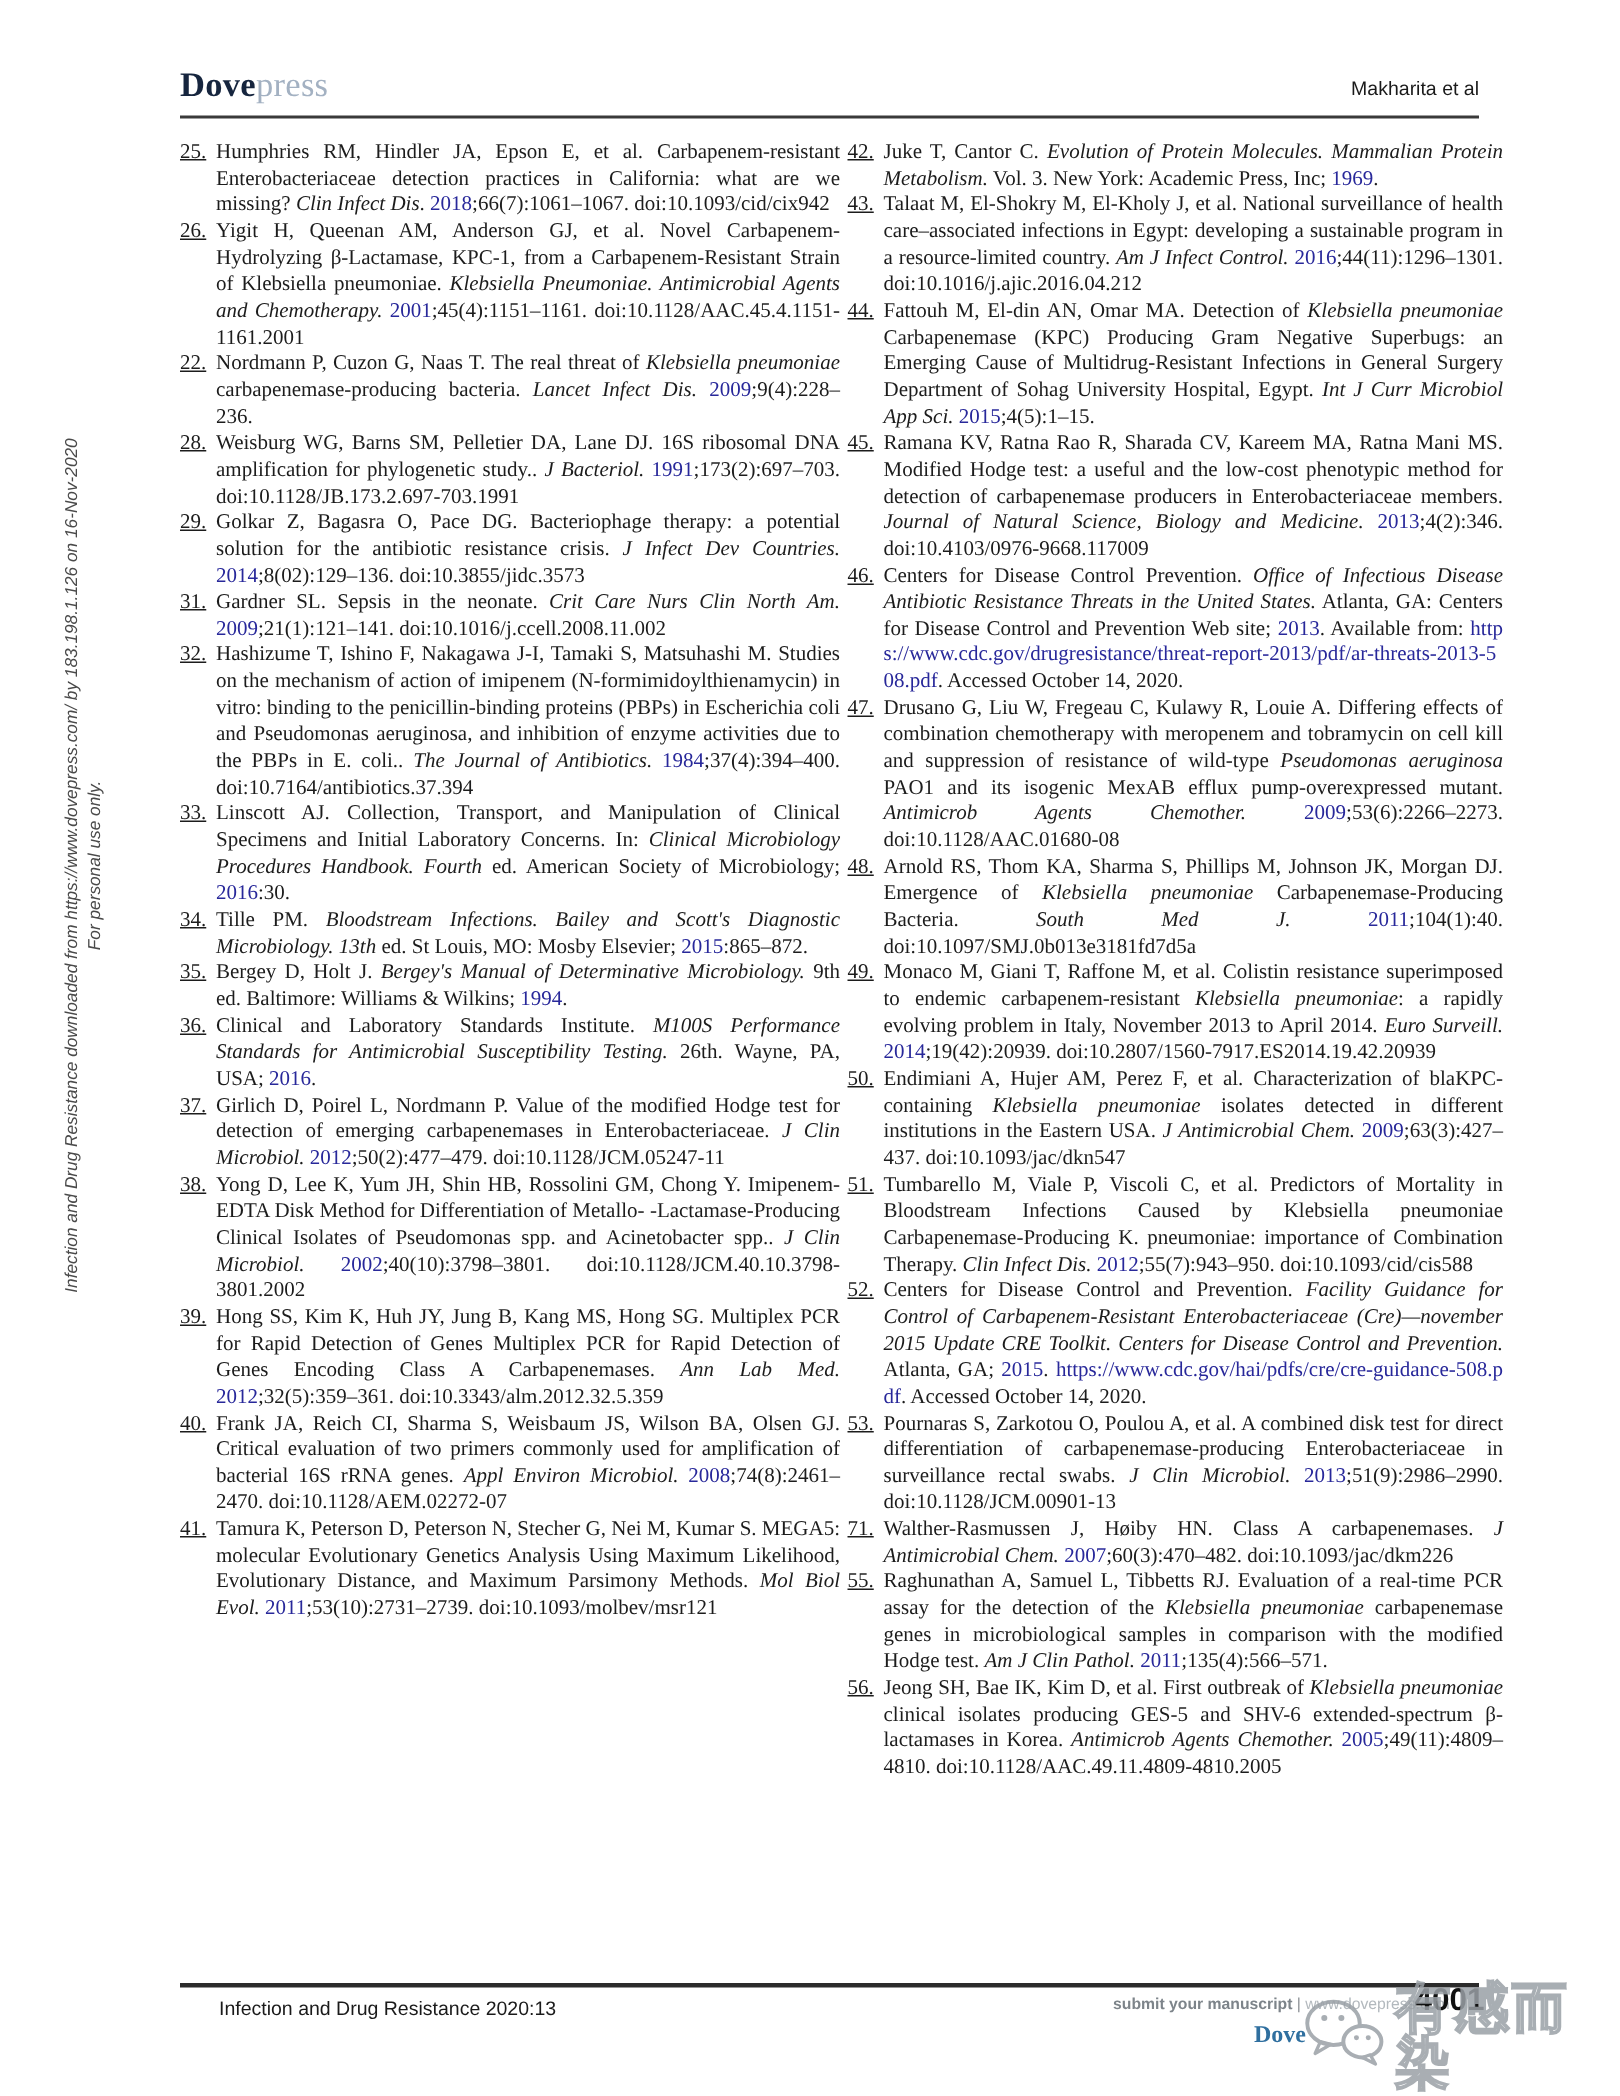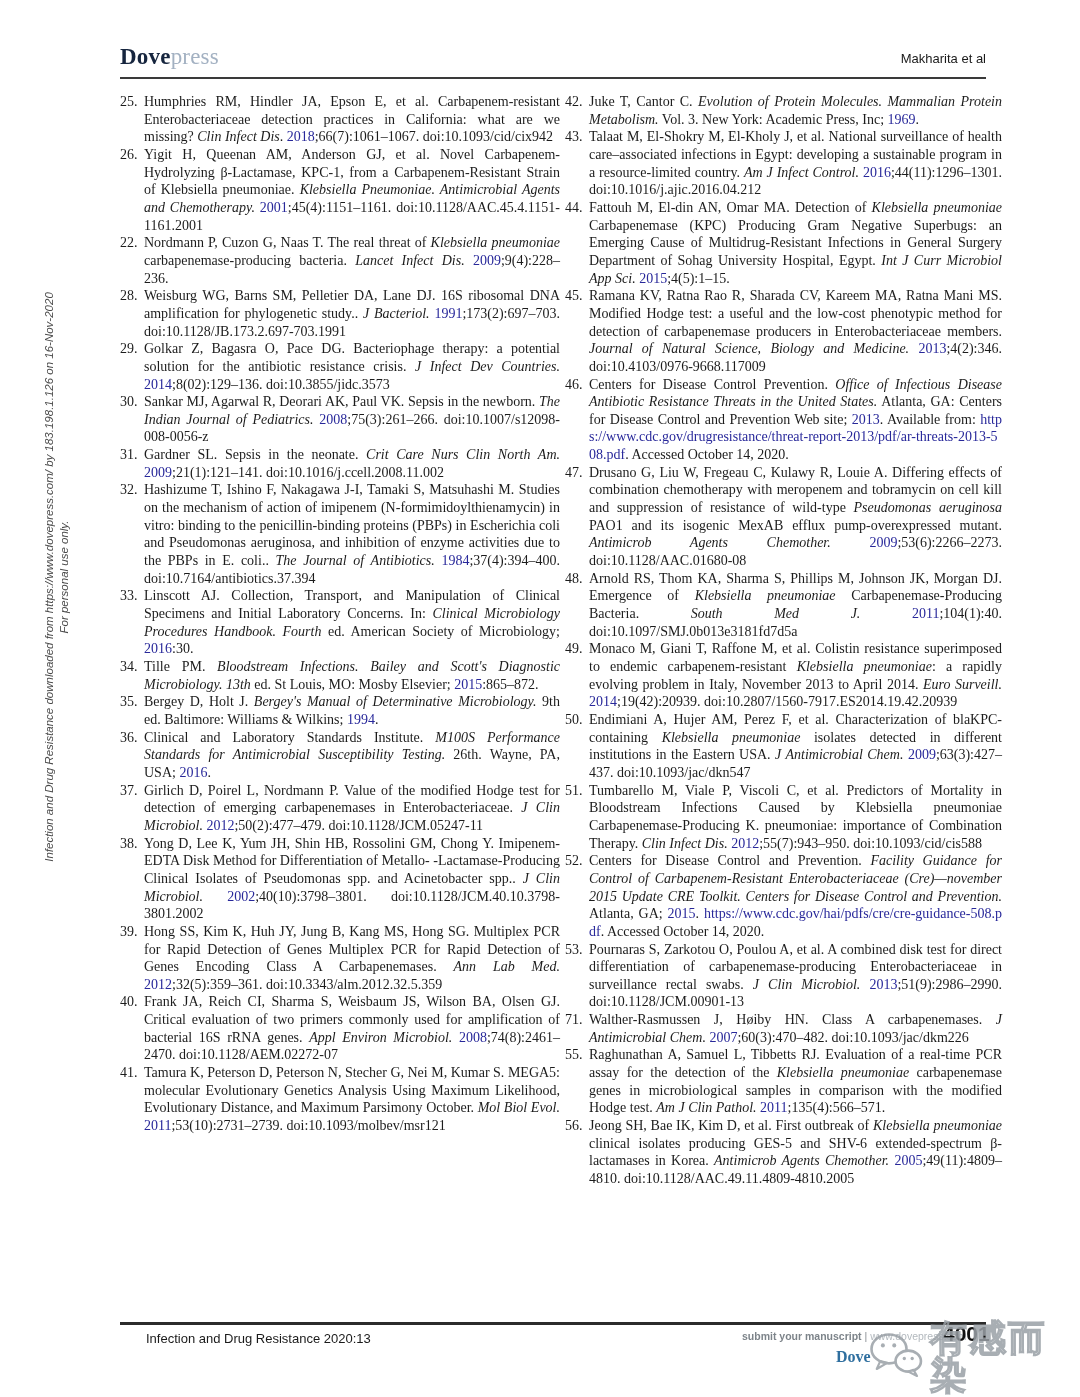--- a/index.html
+++ b/index.html
@@ -19,21 +19,21 @@
   .sidebar-note{position:absolute;left:-404px;top:560px;width:925px;height:34px;
                 transform:rotate(-90deg);transform-origin:center;
                 font-family:"Liberation Sans",sans-serif;font-style:italic;
                 font-size:11.5px;color:#4a4a4a;text-align:center;line-height:15px;}
 
   
   .col{position:absolute;top:93px;font-size:14px;line-height:17.65px;text-align:justify;}
   .col-left{left:120px;width:440px;}
   .col-right{left:565px;width:437px;}
   .ref{padding-left:24px;text-indent:0;}
-  .ref-num{display:inline-block;width:24px;margin-left:-24px;}
+  .ref-num{display:inline-block;width:24px;margin-left:-24px;text-decoration:underline;}
   .link{color:#28289a;}
   .url{word-break:break-all;}
 
   
   .footer-rule{position:absolute;left:120px;top:1322px;width:866px;height:2.5px;background:#2b2b2b;}
   .footer-journal{position:absolute;left:120px;top:1331px;font-family:"Liberation Sans",sans-serif;
                   font-size:13px;color:#1a1a1a;margin-left:26px;}
   .footer-submit{position:absolute;left:742px;top:1330px;font-family:"Liberation Sans",sans-serif;
                  font-size:10.5px;color:#8a8f94;white-space:nowrap;}
   .footer-submit .submit-label{font-weight:bold;color:#7d848a;}
@@ -61,32 +61,31 @@
   <span class="running-head">Makharita et al</span>
 </div>
 <div class="header-rule"></div>
 
 <div class="col col-left" id="col-left">
     <div class="ref"><span class="ref-num">25.</span><span>Humphries RM, Hindler JA, Epson E, et al. Carbapenem-resistant Enterobacteriaceae detection practices in California: what are we missing? </span><i>Clin Infect Dis</i><span>. </span><span class="link">2018</span><span>;66(7):1061–1067. doi:10.1093/cid/cix942</span></div>
     <div class="ref"><span class="ref-num">26.</span><span>Yigit H, Queenan AM, Anderson GJ, et al. Novel Carbapenem-Hydrolyzing β-Lactamase, KPC-1, from a Carbapenem-Resistant Strain of Klebsiella pneumoniae. </span><i>Klebsiella Pneumoniae. Antimicrobial Agents and Chemotherapy.</i><span> </span><span class="link">2001</span><span>;45(4):1151–1161. doi:10.1128/AAC.45.4.1151-1161.2001</span></div>
     <div class="ref"><span class="ref-num">22.</span><span>Nordmann P, Cuzon G, Naas T. The real threat of </span><i>Klebsiella pneumoniae</i><span> carbapenemase-producing bacteria. </span><i>Lancet Infect Dis.</i><span> </span><span class="link">2009</span><span>;9(4):228–236.</span></div>
     <div class="ref"><span class="ref-num">28.</span><span>Weisburg WG, Barns SM, Pelletier DA, Lane DJ. 16S ribosomal DNA amplification for phylogenetic study.. </span><i>J Bacteriol.</i><span> </span><span class="link">1991</span><span>;173(2):697–703. doi:10.1128/JB.173.2.697-703.1991</span></div>
     <div class="ref"><span class="ref-num">29.</span><span>Golkar Z, Bagasra O, Pace DG. Bacteriophage therapy: a potential solution for the antibiotic resistance crisis. </span><i>J Infect Dev Countries.</i><span> </span><span class="link">2014</span><span>;8(02):129–136. doi:10.3855/jidc.3573</span></div>
-    <div class="ref"><span class="ref-num">30.</span><span>Sankar MJ, Agarwal R, Deorari AK, Paul VK. Sepsis in the newborn. </span><i>The Indian Journal of Pediatrics.</i><span> </span><span class="link">2008</span><span>;75(3):261–266. doi:10.1007/s12098-008-0056-z</span></div>
     <div class="ref"><span class="ref-num">31.</span><span>Gardner SL. Sepsis in the neonate. </span><i>Crit Care Nurs Clin North Am.</i><span> </span><span class="link">2009</span><span>;21(1):121–141. doi:10.1016/j.ccell.2008.11.002</span></div>
     <div class="ref"><span class="ref-num">32.</span><span>Hashizume T, Ishino F, Nakagawa J-I, Tamaki S, Matsuhashi M. Studies on the mechanism of action of imipenem (N-formimidoylthienamycin) in vitro: binding to the penicillin-binding proteins (PBPs) in Escherichia coli and Pseudomonas aeruginosa, and inhibition of enzyme activities due to the PBPs in E. coli.. </span><i>The Journal of Antibiotics.</i><span> </span><span class="link">1984</span><span>;37(4):394–400. doi:10.7164/antibiotics.37.394</span></div>
     <div class="ref"><span class="ref-num">33.</span><span>Linscott AJ. Collection, Transport, and Manipulation of Clinical Specimens and Initial Laboratory Concerns. In: </span><i>Clinical Microbiology Procedures Handbook. Fourth</i><span> ed. American Society of Microbiology; </span><span class="link">2016</span><span>:30.</span></div>
     <div class="ref"><span class="ref-num">34.</span><span>Tille PM. </span><i>Bloodstream Infections. Bailey and Scott's Diagnostic Microbiology. 13th</i><span> ed. St Louis, MO: Mosby Elsevier; </span><span class="link">2015</span><span>:865–872.</span></div>
     <div class="ref"><span class="ref-num">35.</span><span>Bergey D, Holt J. </span><i>Bergey's Manual of Determinative Microbiology.</i><span> 9th ed. Baltimore: Williams &amp; Wilkins; </span><span class="link">1994</span><span>.</span></div>
     <div class="ref"><span class="ref-num">36.</span><span>Clinical and Laboratory Standards Institute. </span><i>M100S Performance Standards for Antimicrobial Susceptibility Testing.</i><span> 26th. Wayne, PA, USA; </span><span class="link">2016</span><span>.</span></div>
     <div class="ref"><span class="ref-num">37.</span><span>Girlich D, Poirel L, Nordmann P. Value of the modified Hodge test for detection of emerging carbapenemases in Enterobacteriaceae. </span><i>J Clin Microbiol.</i><span> </span><span class="link">2012</span><span>;50(2):477–479. doi:10.1128/JCM.05247-11</span></div>
     <div class="ref"><span class="ref-num">38.</span><span>Yong D, Lee K, Yum JH, Shin HB, Rossolini GM, Chong Y. Imipenem-EDTA Disk Method for Differentiation of Metallo- -Lactamase-Producing Clinical Isolates of Pseudomonas spp. and Acinetobacter spp.. </span><i>J Clin Microbiol.</i><span> </span><span class="link">2002</span><span>;40(10):3798–3801. doi:10.1128/JCM.40.10.3798-3801.2002</span></div>
     <div class="ref"><span class="ref-num">39.</span><span>Hong SS, Kim K, Huh JY, Jung B, Kang MS, Hong SG. Multiplex PCR for Rapid Detection of Genes Multiplex PCR for Rapid Detection of Genes Encoding Class A Carbapenemases. </span><i>Ann Lab Med.</i><span> </span><span class="link">2012</span><span>;32(5):359–361. doi:10.3343/alm.2012.32.5.359</span></div>
     <div class="ref"><span class="ref-num">40.</span><span>Frank JA, Reich CI, Sharma S, Weisbaum JS, Wilson BA, Olsen GJ. Critical evaluation of two primers commonly used for amplification of bacterial 16S rRNA genes. </span><i>Appl Environ Microbiol.</i><span> </span><span class="link">2008</span><span>;74(8):2461–2470. doi:10.1128/AEM.02272-07</span></div>
-    <div class="ref"><span class="ref-num">41.</span><span>Tamura K, Peterson D, Peterson N, Stecher G, Nei M, Kumar S. MEGA5: molecular Evolutionary Genetics Analysis Using Maximum Likelihood, Evolutionary Distance, and Maximum Parsimony October. </span><i>Mol Biol Evol.</i><span> </span><span class="link">2011</span><span>;53(10):2731–2739. doi:10.1093/molbev/msr121</span></div>
+    <div class="ref"><span class="ref-num">41.</span><span>Tamura K, Peterson D, Peterson N, Stecher G, Nei M, Kumar S. MEGA5: molecular Evolutionary Genetics Analysis Using Maximum Likelihood, Evolutionary Distance, and Maximum Parsimony Methods. </span><i>Mol Biol Evol.</i><span> </span><span class="link">2011</span><span>;53(10):2731–2739. doi:10.1093/molbev/msr121</span></div>
   </div>
 <div class="col col-right" id="col-right">
     <div class="ref"><span class="ref-num">42.</span><span>Juke T, Cantor C. </span><i>Evolution of Protein Molecules. Mammalian Protein Metabolism.</i><span> Vol. 3. New York: Academic Press, Inc; </span><span class="link">1969</span><span>.</span></div>
     <div class="ref"><span class="ref-num">43.</span><span>Talaat M, El-Shokry M, El-Kholy J, et al. National surveillance of health care–associated infections in Egypt: developing a sustainable program in a resource-limited country. </span><i>Am J Infect Control.</i><span> </span><span class="link">2016</span><span>;44(11):1296–1301. doi:10.1016/j.ajic.2016.04.212</span></div>
     <div class="ref"><span class="ref-num">44.</span><span>Fattouh M, El-din AN, Omar MA. Detection of </span><i>Klebsiella pneumoniae</i><span> Carbapenemase (KPC) Producing Gram Negative Superbugs: an Emerging Cause of Multidrug-Resistant Infections in General Surgery Department of Sohag University Hospital, Egypt. </span><i>Int J Curr Microbiol App Sci.</i><span> </span><span class="link">2015</span><span>;4(5):1–15.</span></div>
     <div class="ref"><span class="ref-num">45.</span><span>Ramana KV, Ratna Rao R, Sharada CV, Kareem MA, Ratna Mani MS. Modified Hodge test: a useful and the low-cost phenotypic method for detection of carbapenemase producers in Enterobacteriaceae members. </span><i>Journal of Natural Science, Biology and Medicine.</i><span> </span><span class="link">2013</span><span>;4(2):346. doi:10.4103/0976-9668.117009</span></div>
     <div class="ref"><span class="ref-num">46.</span><span>Centers for Disease Control Prevention. </span><i>Office of Infectious Disease Antibiotic Resistance Threats in the United States.</i><span> Atlanta, GA: Centers for Disease Control and Prevention Web site; </span><span class="link">2013</span><span>. Available from: </span><span class="link url">https://www.cdc.gov/drugresistance/threat-report-2013/pdf/ar-threats-2013-508.pdf</span><span>. Accessed October 14, 2020.</span></div>
     <div class="ref"><span class="ref-num">47.</span><span>Drusano G, Liu W, Fregeau C, Kulawy R, Louie A. Differing effects of combination chemotherapy with meropenem and tobramycin on cell kill and suppression of resistance of wild-type </span><i>Pseudomonas aeruginosa</i><span> PAO1 and its isogenic MexAB efflux pump-overexpressed mutant. </span><i>Antimicrob Agents Chemother.</i><span> </span><span class="link">2009</span><span>;53(6):2266–2273. doi:10.1128/AAC.01680-08</span></div>
     <div class="ref"><span class="ref-num">48.</span><span>Arnold RS, Thom KA, Sharma S, Phillips M, Johnson JK, Morgan DJ. Emergence of </span><i>Klebsiella pneumoniae</i><span> Carbapenemase-Producing Bacteria. </span><i>South Med J.</i><span> </span><span class="link">2011</span><span>;104(1):40. doi:10.1097/SMJ.0b013e3181fd7d5a</span></div>
     <div class="ref"><span class="ref-num">49.</span><span>Monaco M, Giani T, Raffone M, et al. Colistin resistance superimposed to endemic carbapenem-resistant </span><i>Klebsiella pneumoniae</i><span>: a rapidly evolving problem in Italy, November 2013 to April 2014. </span><i>Euro Surveill.</i><span> </span><span class="link">2014</span><span>;19(42):20939. doi:10.2807/1560-7917.ES2014.19.42.20939</span></div>

